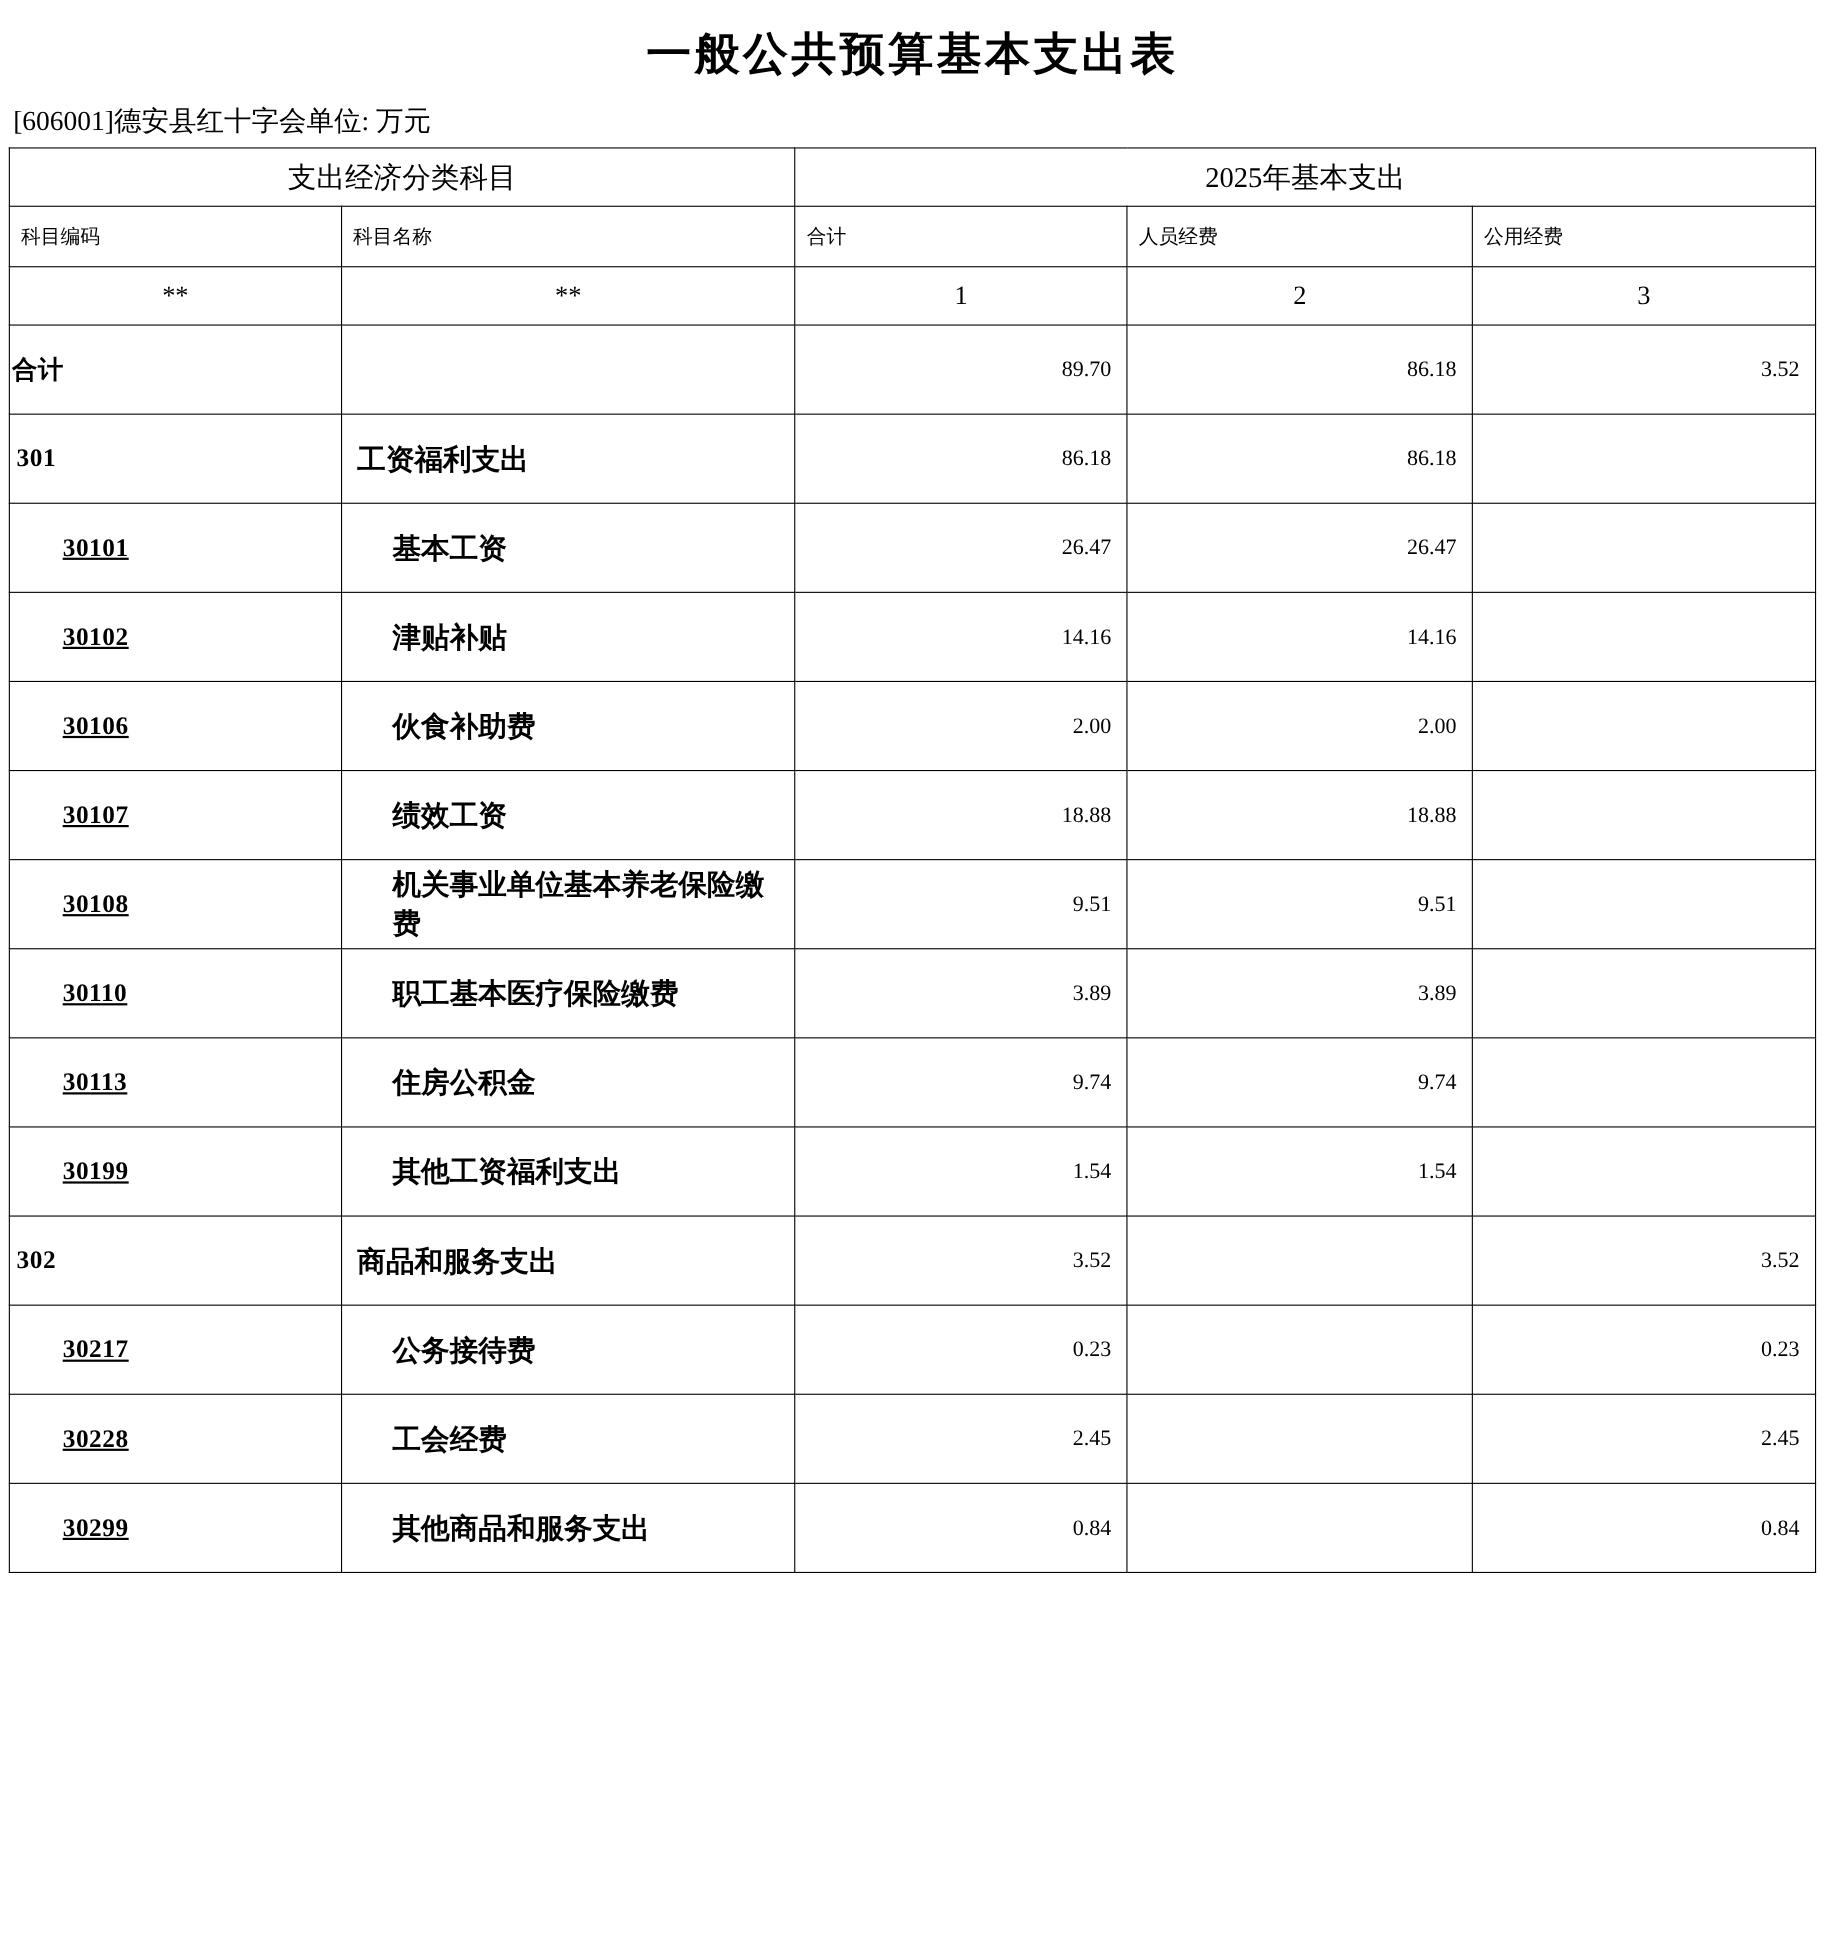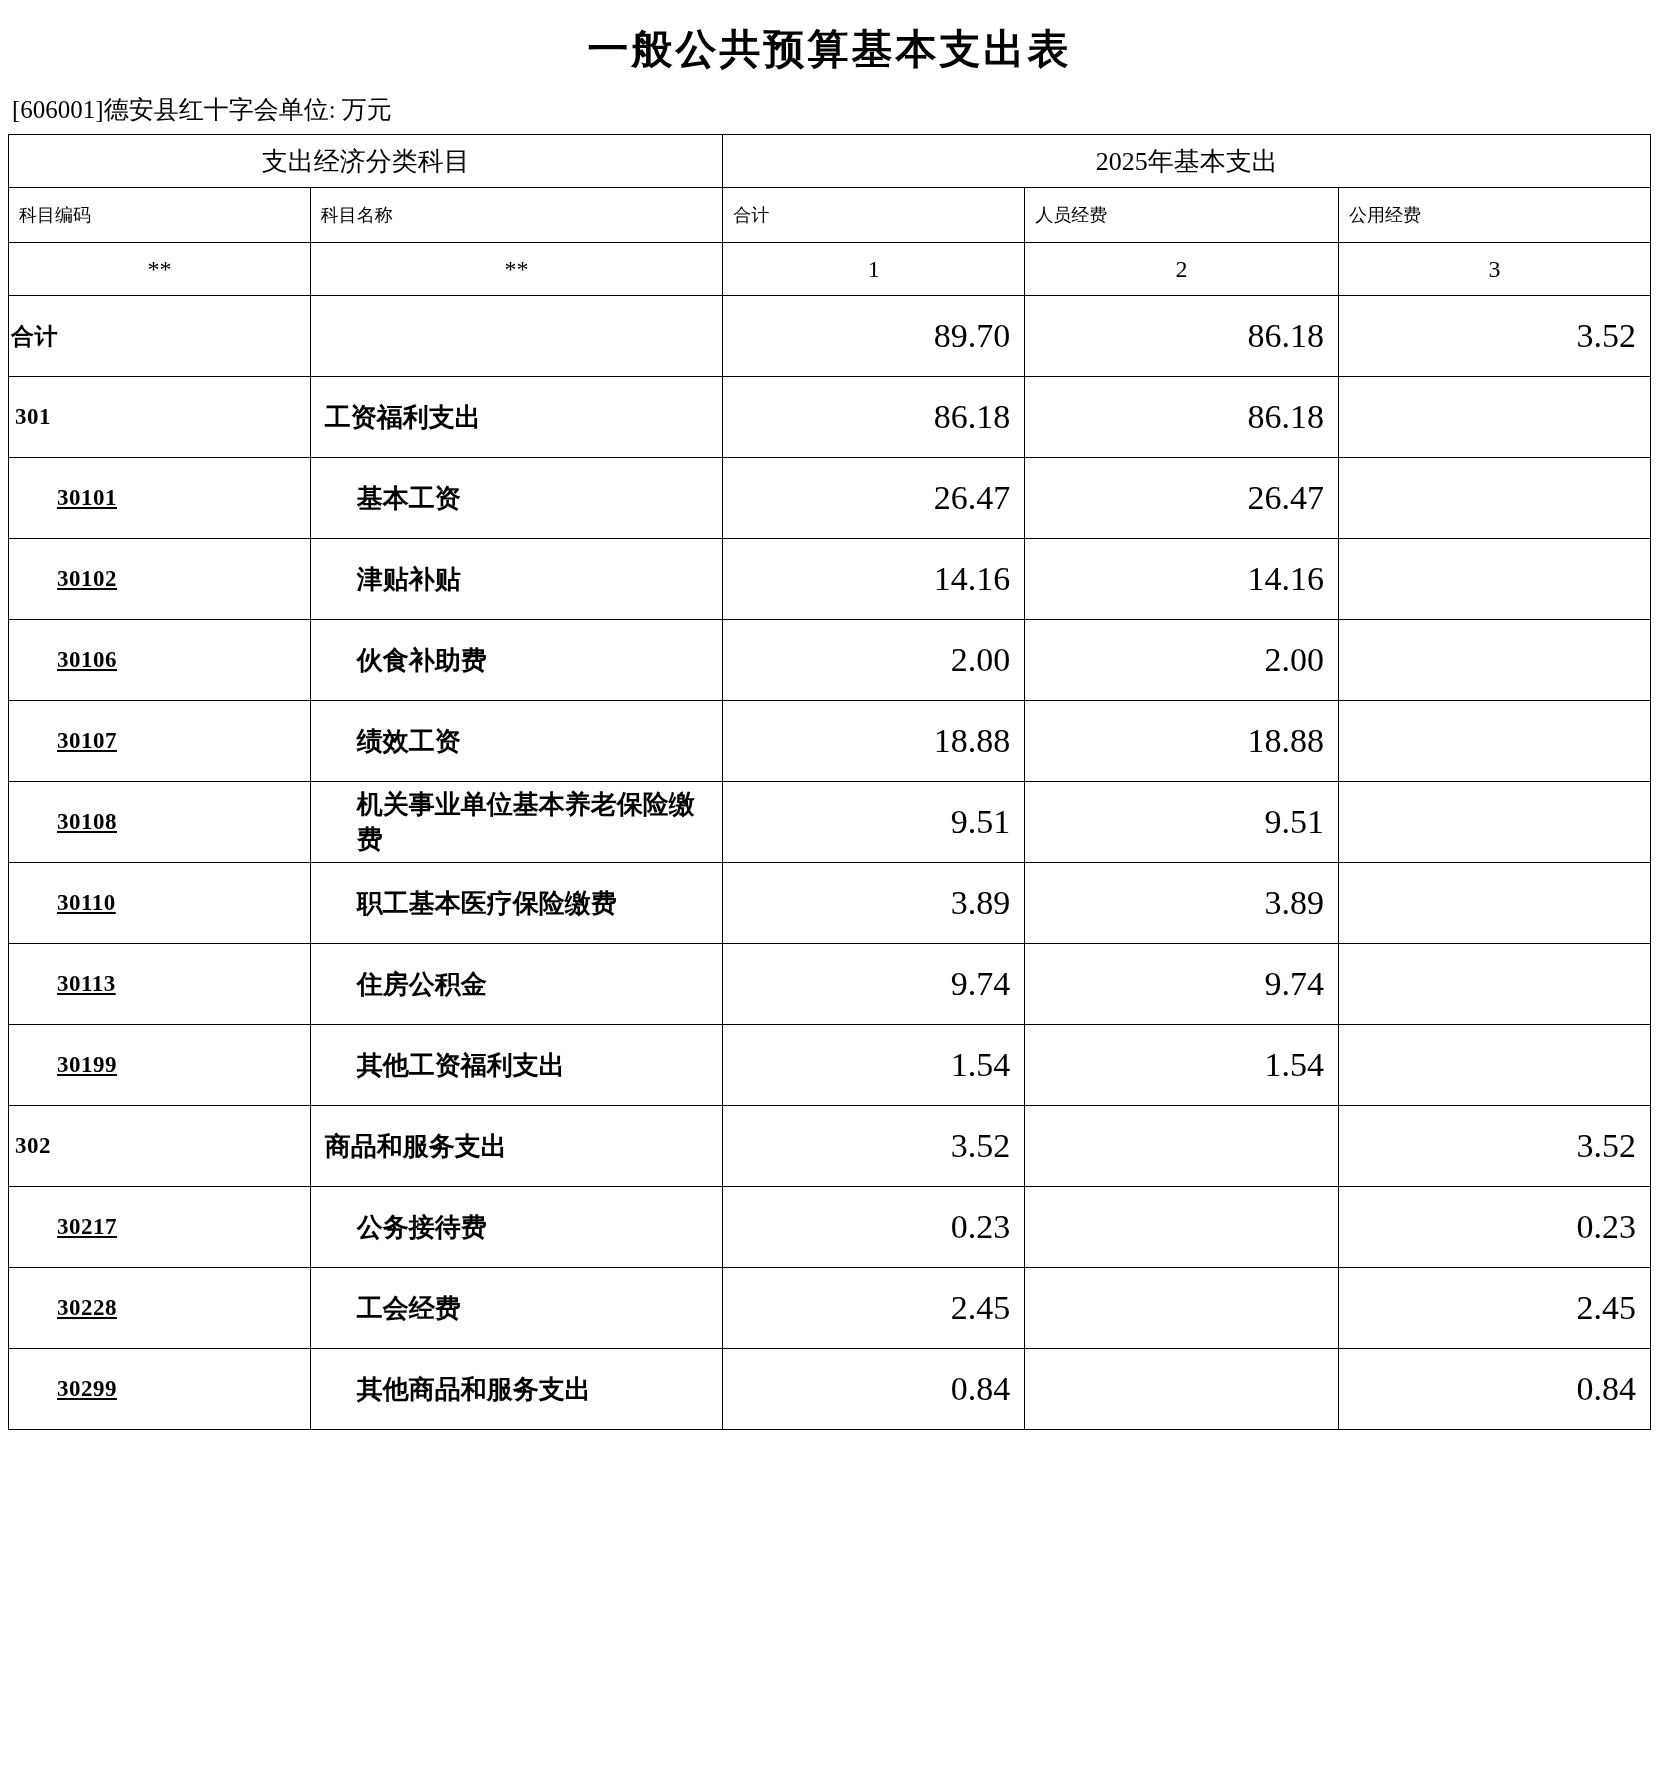--- a/index.html
+++ b/index.html
@@ -77,21 +77,21 @@
   .c-name {
     text-align: left;
     font-size: 26px;
     font-weight: bold;
     border-radius: 17px;
   }
   .c-name.lvl1 { padding-left: 14px; }
   .c-name.lvl2 { padding-left: 46px; }
   .c-num {
     text-align: right;
-    font-size: 34px;
+    font-size: 20px;
     padding-right: 14px;
     font-family: "Liberation Serif", "DejaVu Serif", serif;
   }
   col.code { width: 300px; }
   col.name { width: 410px; }
   col.v1 { width: 300px; }
   col.v2 { width: 312px; }
   col.v3 { width: 310px; }
 </style>
 </head>

